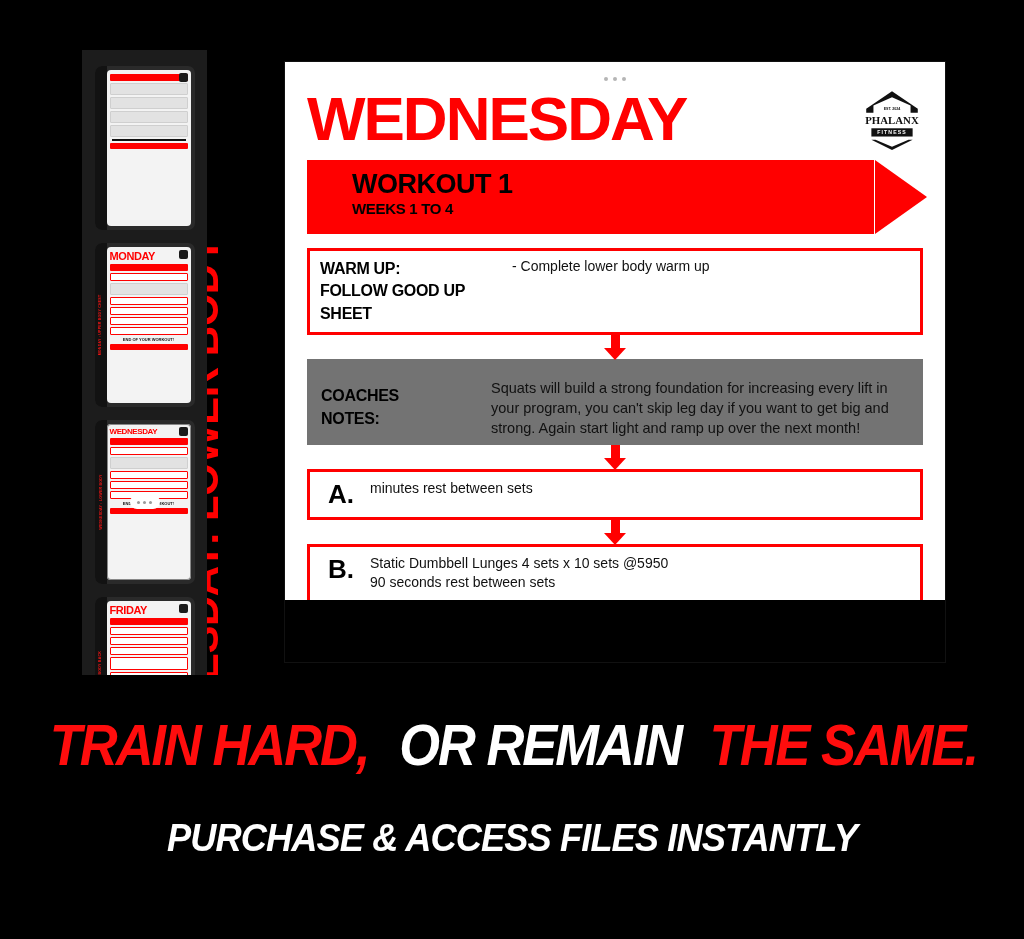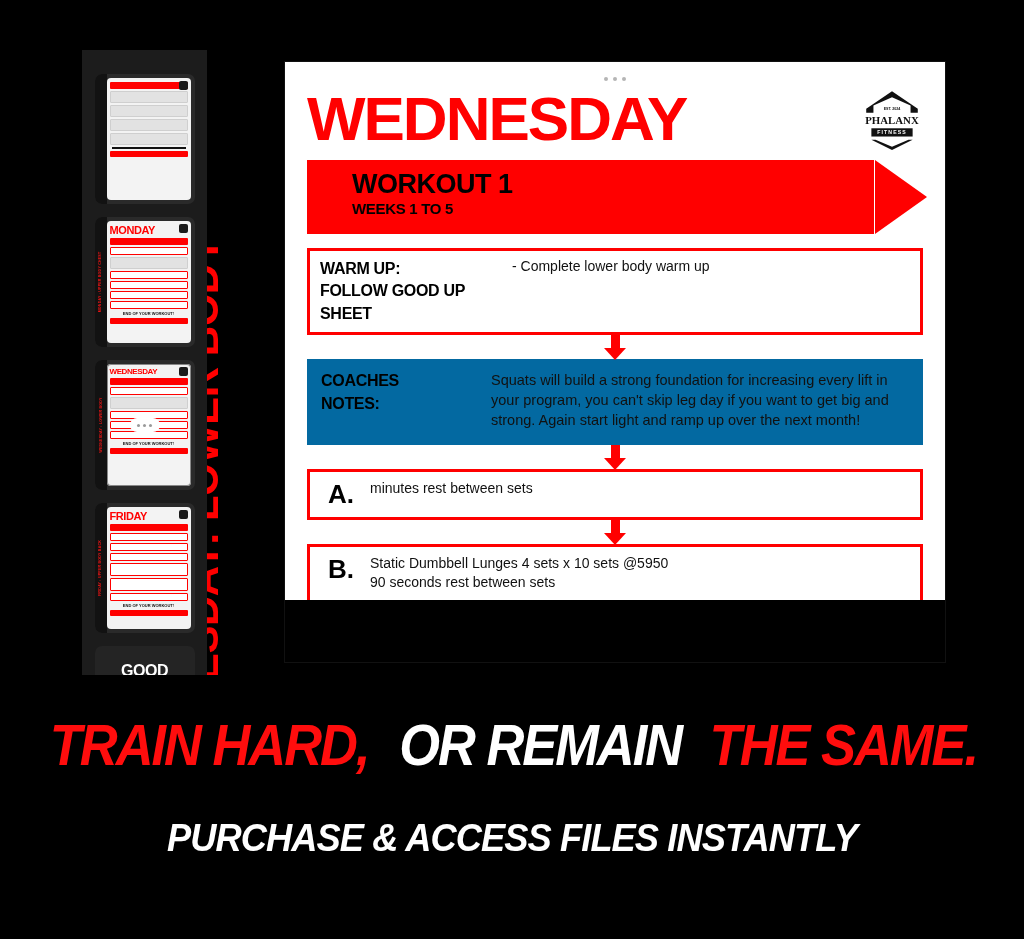--- a/index.html
+++ b/index.html
@@ -26,22 +26,22 @@
     top: 50px;
     width: 125px;
     height: 625px;
     background: #1c1c1c;
     overflow: hidden;
     padding: 16px 6px 0 6px;
   }
   .thumb-card {
     position: relative;
     width: 100px;
-    margin: 8px auto 13px auto;
-    height: 130px;
+    margin: 0 auto 13px auto;
+    height: 164px;
     background: #2a2a2a;
     border-radius: 7px;
     overflow: hidden;
     display: flex;
   }
   .thumb-spine {
     width: 12px;
     background: #121212;
     display: flex;
     align-items: center;
@@ -231,21 +231,21 @@
     margin-top: 2px;
   }
 
   .row-box {
     border: 3px solid #ff0000;
     background: #ffffff;
     display: flex;
     min-height: 50px;
     padding: 7px 10px;
   }
-  .row-box.gray { background: #0369a1; border: none; min-height: 86px; align-items: flex-start; padding: 11px 10px 0 14px; }
+  .row-box.gray { background: #737373; border: none; min-height: 86px; align-items: center; padding: 11px 10px 0 14px; }
   .rb-left-big {
     font-weight: bold;
     font-size: 26px;
     color: #000;
     width: 50px;
     flex: 0 0 50px;
     padding-left: 8px;
   }
   .rb-label-stack { flex: 0 0 170px; }
   .rb-label-stack div {
@@ -453,21 +453,21 @@
             <rect x="20" y="82" width="80" height="16" fill="#111"></rect>
             <text x="60" y="94" font-family="'Liberation Sans', sans-serif" font-size="10" font-weight="bold" letter-spacing="2.2" text-anchor="middle" fill="#ffffff">FITNESS</text>
             <path d="M20 104 L60 124 L100 104 L92 104 L60 118 L28 104 Z" fill="#111"></path>
           </svg>
         </div>
       </div>
 
       <div class="workout-banner">
         <div class="wb-body">
           <div class="wb-title">WORKOUT 1</div>
-          <div class="wb-sub">WEEKS 1 TO 5</div>
+          <div class="wb-sub">WEEKS 1 TO 4</div>
         </div>
         <div class="wb-arrow"></div>
       </div>
 
       <div class="row-box">
         <div class="rb-label-stack">
           <div>WARM UP:</div>
           <div>FOLLOW GOOD UP SHEET</div>
         </div>
         <div class="rb-bullet">- Complete lower body warm up</div>

